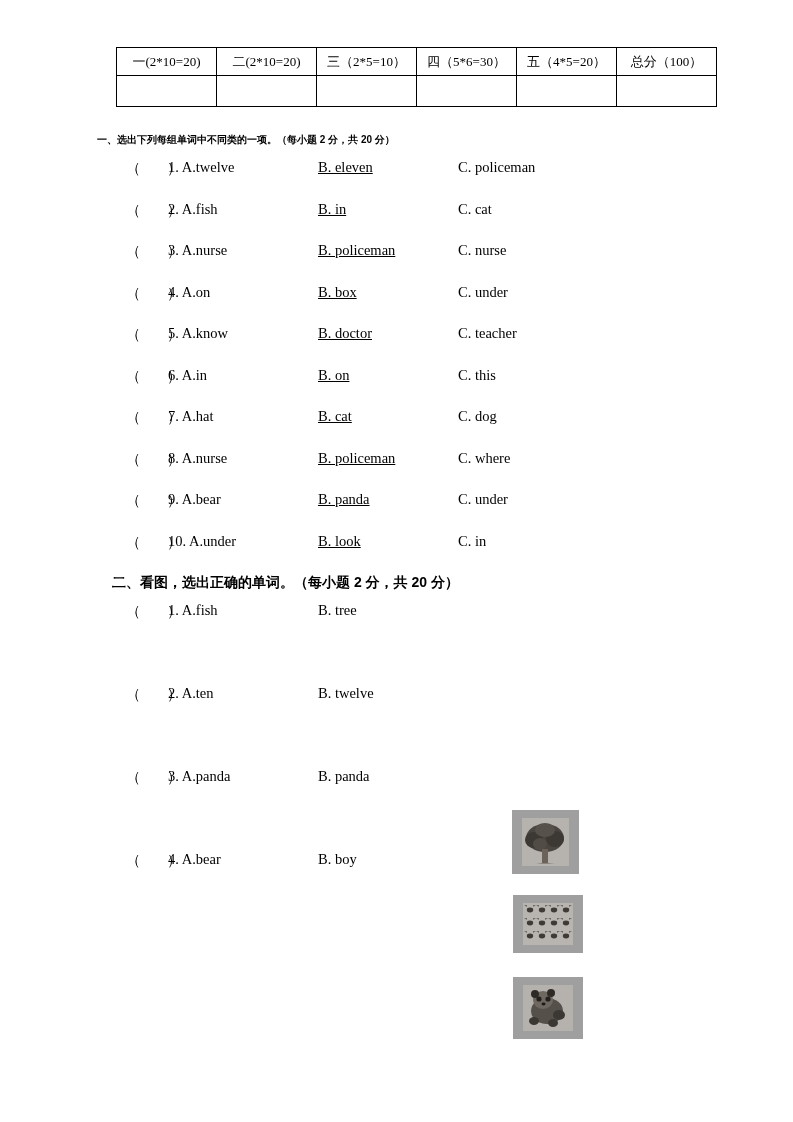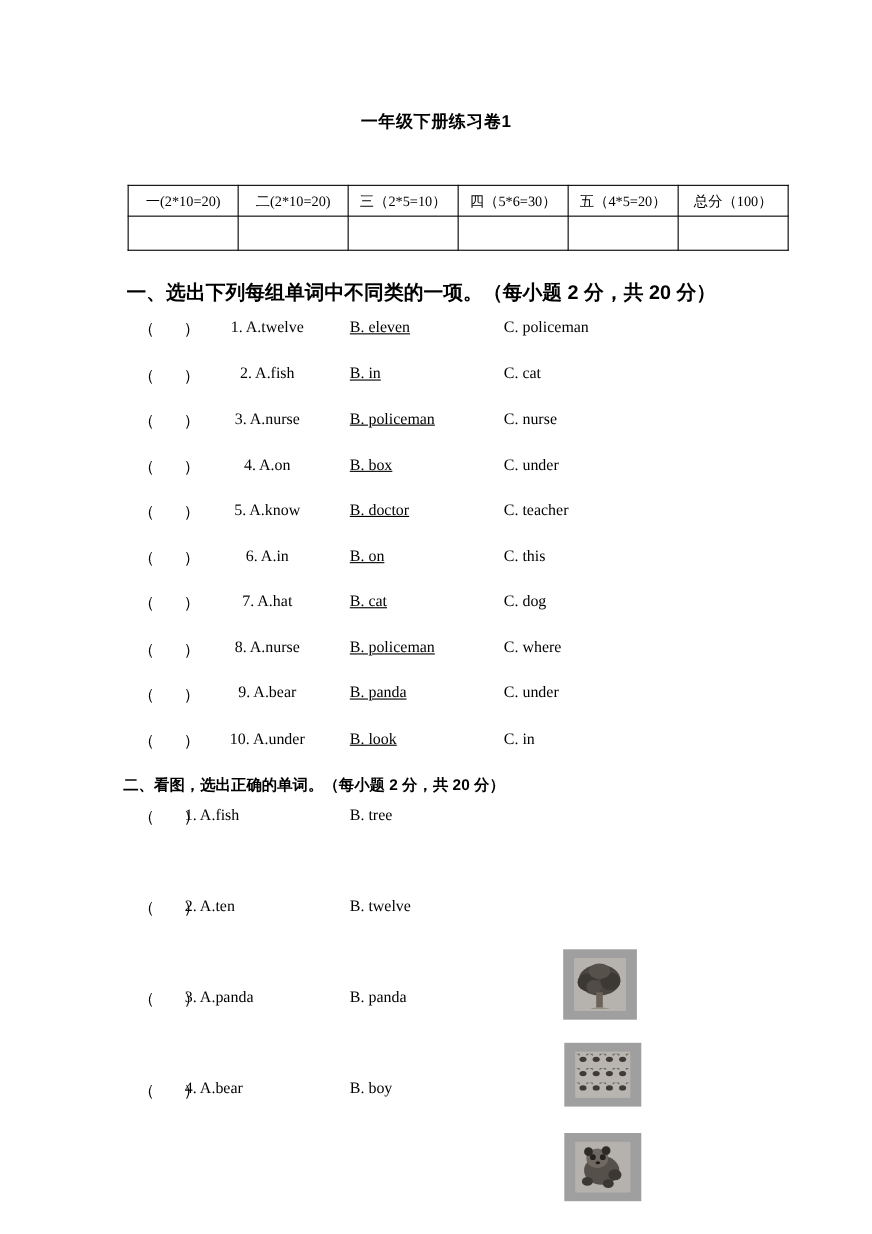--- a/index.html
+++ b/index.html
@@ -47,44 +47,43 @@
     height: 24px;
     padding: 0 2px;
   }
   .score-table tr.header-row td { height: 27px; }
   .score-table tr.blank-row td { height: 30px; }
   .col-w { width: 95px; }
 
   .section-heading {
     font-family: "Liberation Sans", sans-serif;
     font-weight: bold;
-    font-size: 18px;
+    font-size: 10px;
     margin-top: 26px;
-    margin-left: 58px;
+    margin-left: 40px;
   }
   .q-list {
     margin-top: 12px;
   }
   .q-row {
     display: flex;
     align-items: flex-start;
     margin-left: 69px;
     height: 41.5px;
     font-size: 14.5px;
     font-family: "Liberation Serif", serif;
   }
   .q-paren {
     width: 42px;
     flex: 0 0 42px;
     letter-spacing: 6px;
   }
   .q-a {
     width: 150px;
     flex: 0 0 150px;
-    text-align: center;
   }
   .q-b {
     width: 140px;
     flex: 0 0 140px;
     text-decoration: underline;
   }
   .q-c {
     flex: 0 0 auto;
   }
 
@@ -119,21 +118,20 @@
   .pic-bees { left: 513px; top: 848px; width: 70px; height: 58px; }
   .pic-panda { left: 513px; top: 930px; width: 70px; height: 62px; }
 
   .tree-canvas, .bees-canvas, .panda-canvas { display: block; }
 </style>
 </head>
 <body>
 
 <div class="page">
 
-  <div class="doc-title">一年级下册练习卷1</div>
 
   <table class="score-table">
     <tbody>
         <tr class="header-row">
       <td class="col-w">一(2*10=20)</td>
       <td class="col-w">二(2*10=20)</td>
       <td class="col-w">三（2*5=10）</td>
       <td class="col-w">四（5*6=30）</td>
       <td class="col-w">五（4*5=20）</td>
       <td class="col-w">总分（100）</td>

